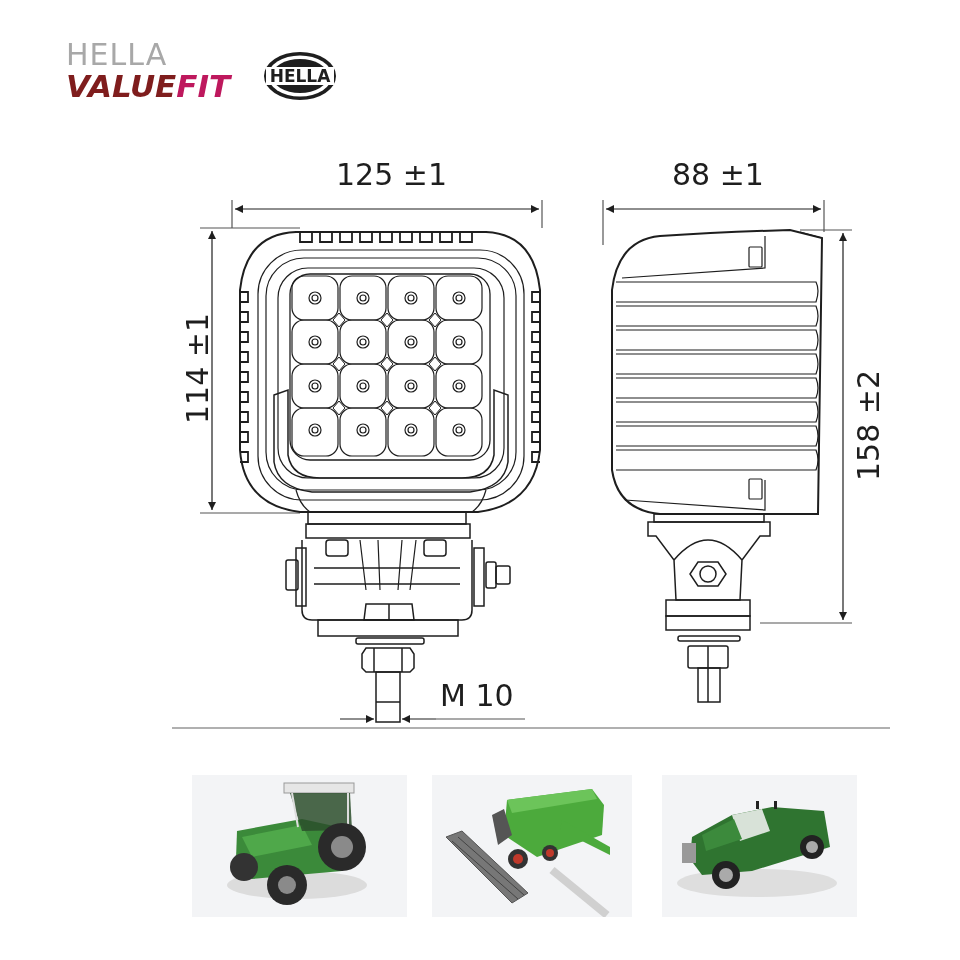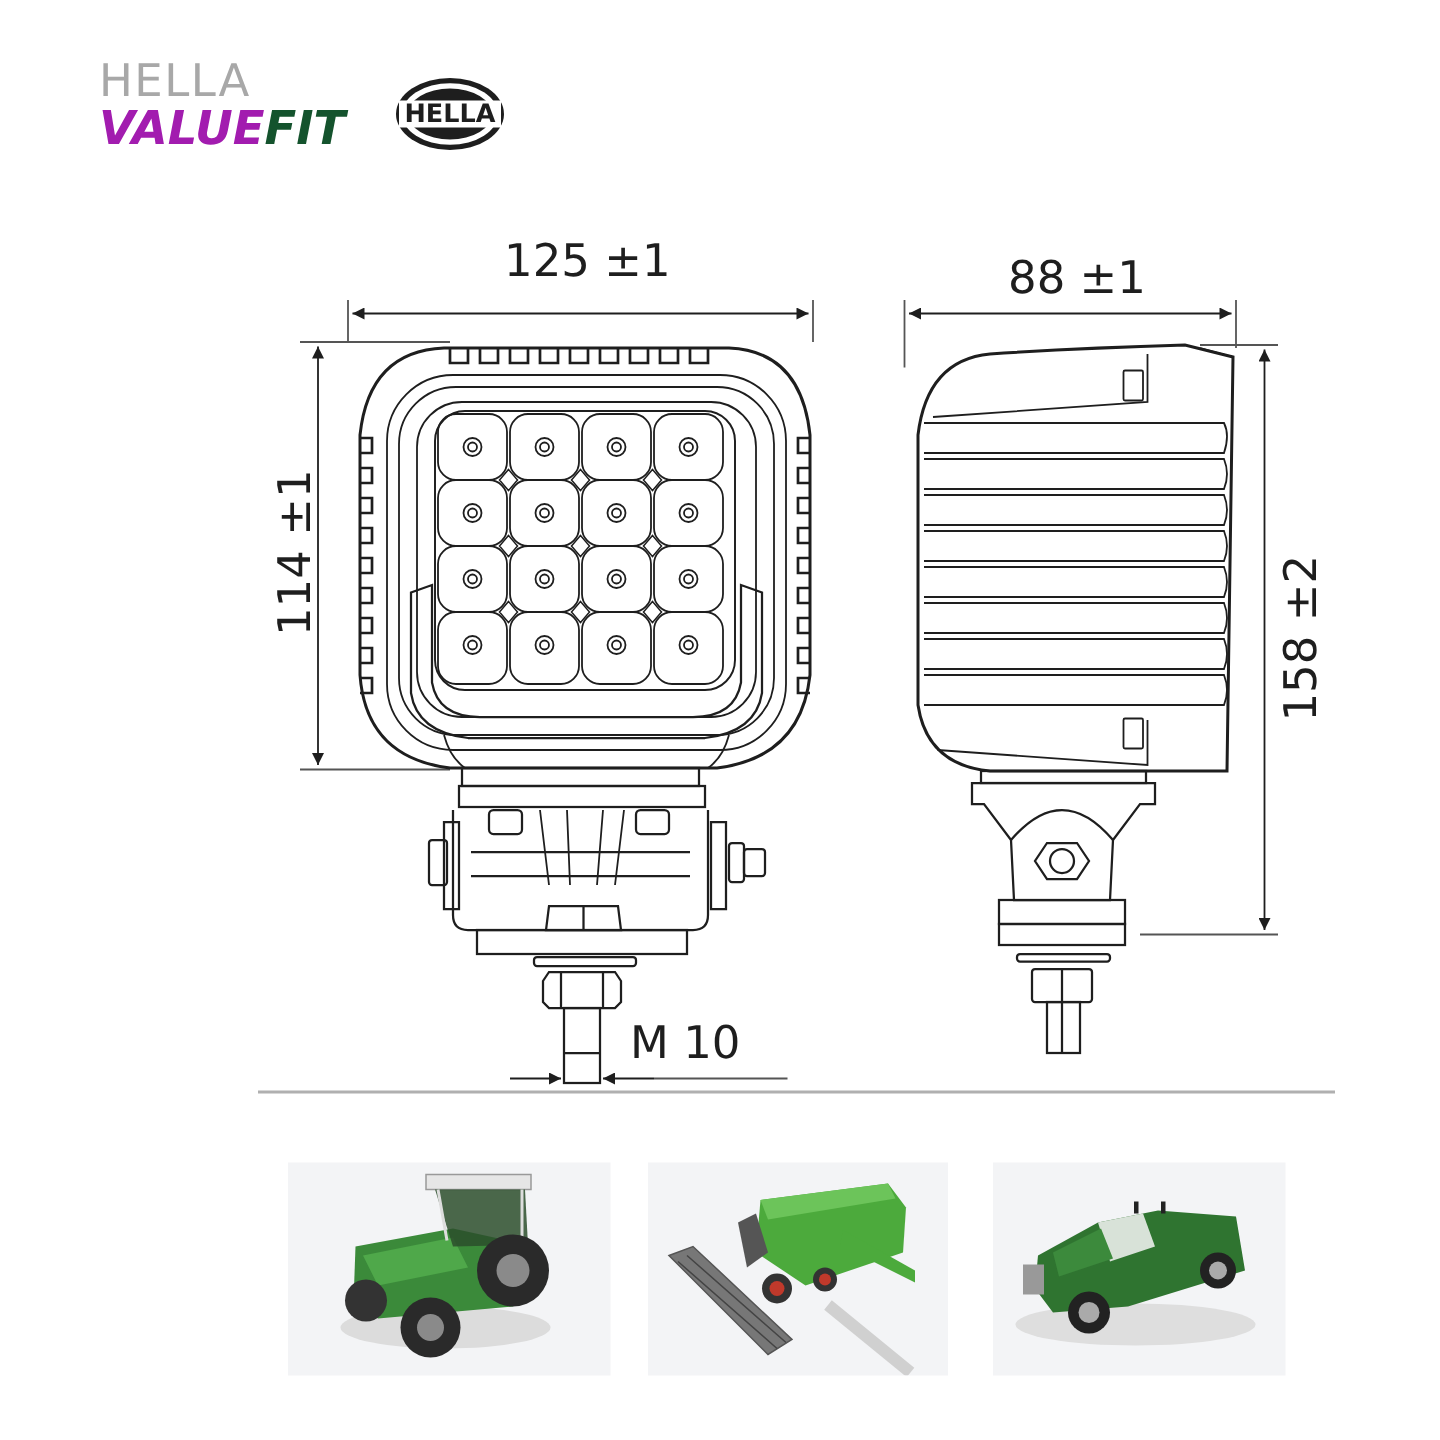--- a/index.html
+++ b/index.html
@@ -1,21 +1,21 @@
 <!DOCTYPE html>
 <html><head>
 <meta charset="utf-8">
 <style>
   html, body { margin:0; padding:0; background:#ffffff; }
   body { width:960px; height:960px; position:relative; overflow:hidden; font-family:"Liberation Sans", sans-serif; }
   .abs { position:absolute; }
   .brand-top { left:66px; top:40px; font-size:30px; line-height:30px; color:#a8a8a8; letter-spacing:1px; font-family:"DejaVu Sans", sans-serif; font-weight:400; }
   .brand-bottom { left:66px; top:70px; font-size:31px; line-height:32px; font-style:italic; font-weight:700; letter-spacing:0px; font-family:"DejaVu Sans", sans-serif; }
-  .brand-bottom .dark { color:#a21caf; }
-  .brand-bottom .light { color:#14532d; }
+  .brand-bottom .dark { color:#7f1d1d; }
+  .brand-bottom .light { color:#be185d; }
   .dim-label { font-family:"DejaVu Sans", sans-serif; font-size:30px; color:#1e1e1e; white-space:nowrap; }
   .dim-vert { transform-origin:center center; transform:rotate(-90deg); }
   .photo { position:absolute; background:#f3f4f6; overflow:hidden; }
   svg { position:absolute; left:0; top:0; }
 </style>
 </head>
 <body>
 
 <div class="abs brand-top">HELLA</div>
 <div class="abs brand-bottom"><span class="dark">VALUE</span><span class="light">FIT</span></div>
@@ -214,24 +214,24 @@
     <rect x="678" y="636" width="62" height="5" rx="2"></rect>
     <rect x="688" y="646" width="40" height="22" rx="2"></rect>
     <line x1="708" y1="646" x2="708" y2="668"></line>
     <rect x="698" y="668" width="22" height="34"></rect>
     <line x1="708" y1="668" x2="708" y2="702"></line>
   </g>
 </svg>
 </div>
 
 <div class="abs dim-label" style="left:336px;top:157px;">125 ±1</div>
-<div class="abs dim-label" style="left:672px;top:168px;">88 ±1</div>
+<div class="abs dim-label" style="left:672px;top:157px;">88 ±1</div>
 <div class="abs dim-label dim-vert" style="left:137px;top:351px;width:120px;text-align:center;">114 ±1</div>
 <div class="abs dim-label dim-vert" style="left:808px;top:408px;width:120px;text-align:center;">158 ±2</div>
-<div class="abs dim-label" style="left:420px;top:678px;text-align:center;">M 10</div>
+<div class="abs dim-label" style="left:440px;top:678px;text-align:center;">M 10</div>
 
 <div class="photo" style="left:192px;top:775px;width:215px;height:142px;">
   <svg width="215" height="142" viewBox="0 0 215 142">
     <ellipse cx="105" cy="110" rx="70" ry="14" fill="#dcdcdc"></ellipse>
     <path d="M45,56 L110,44 L160,55 L172,78 L150,96 L60,104 L44,84 Z" fill="#3b8a3a"></path>
     <path d="M50,62 L110,50 L120,70 L60,82 Z" fill="#4fa84a"></path>
     <rect x="92" y="8" width="70" height="10" fill="#e6e6e6" stroke="#999" stroke-width="1"></rect>
     <path d="M98,18 L158,18 L160,55 L110,56 Z" fill="#2b4e2c" opacity="0.85"></path>
     <path d="M100,18 L106,52 M156,18 L156,52" stroke="#ddd" stroke-width="2"></path>
     <circle cx="150" cy="72" r="24" fill="#2a2a2a"></circle>

